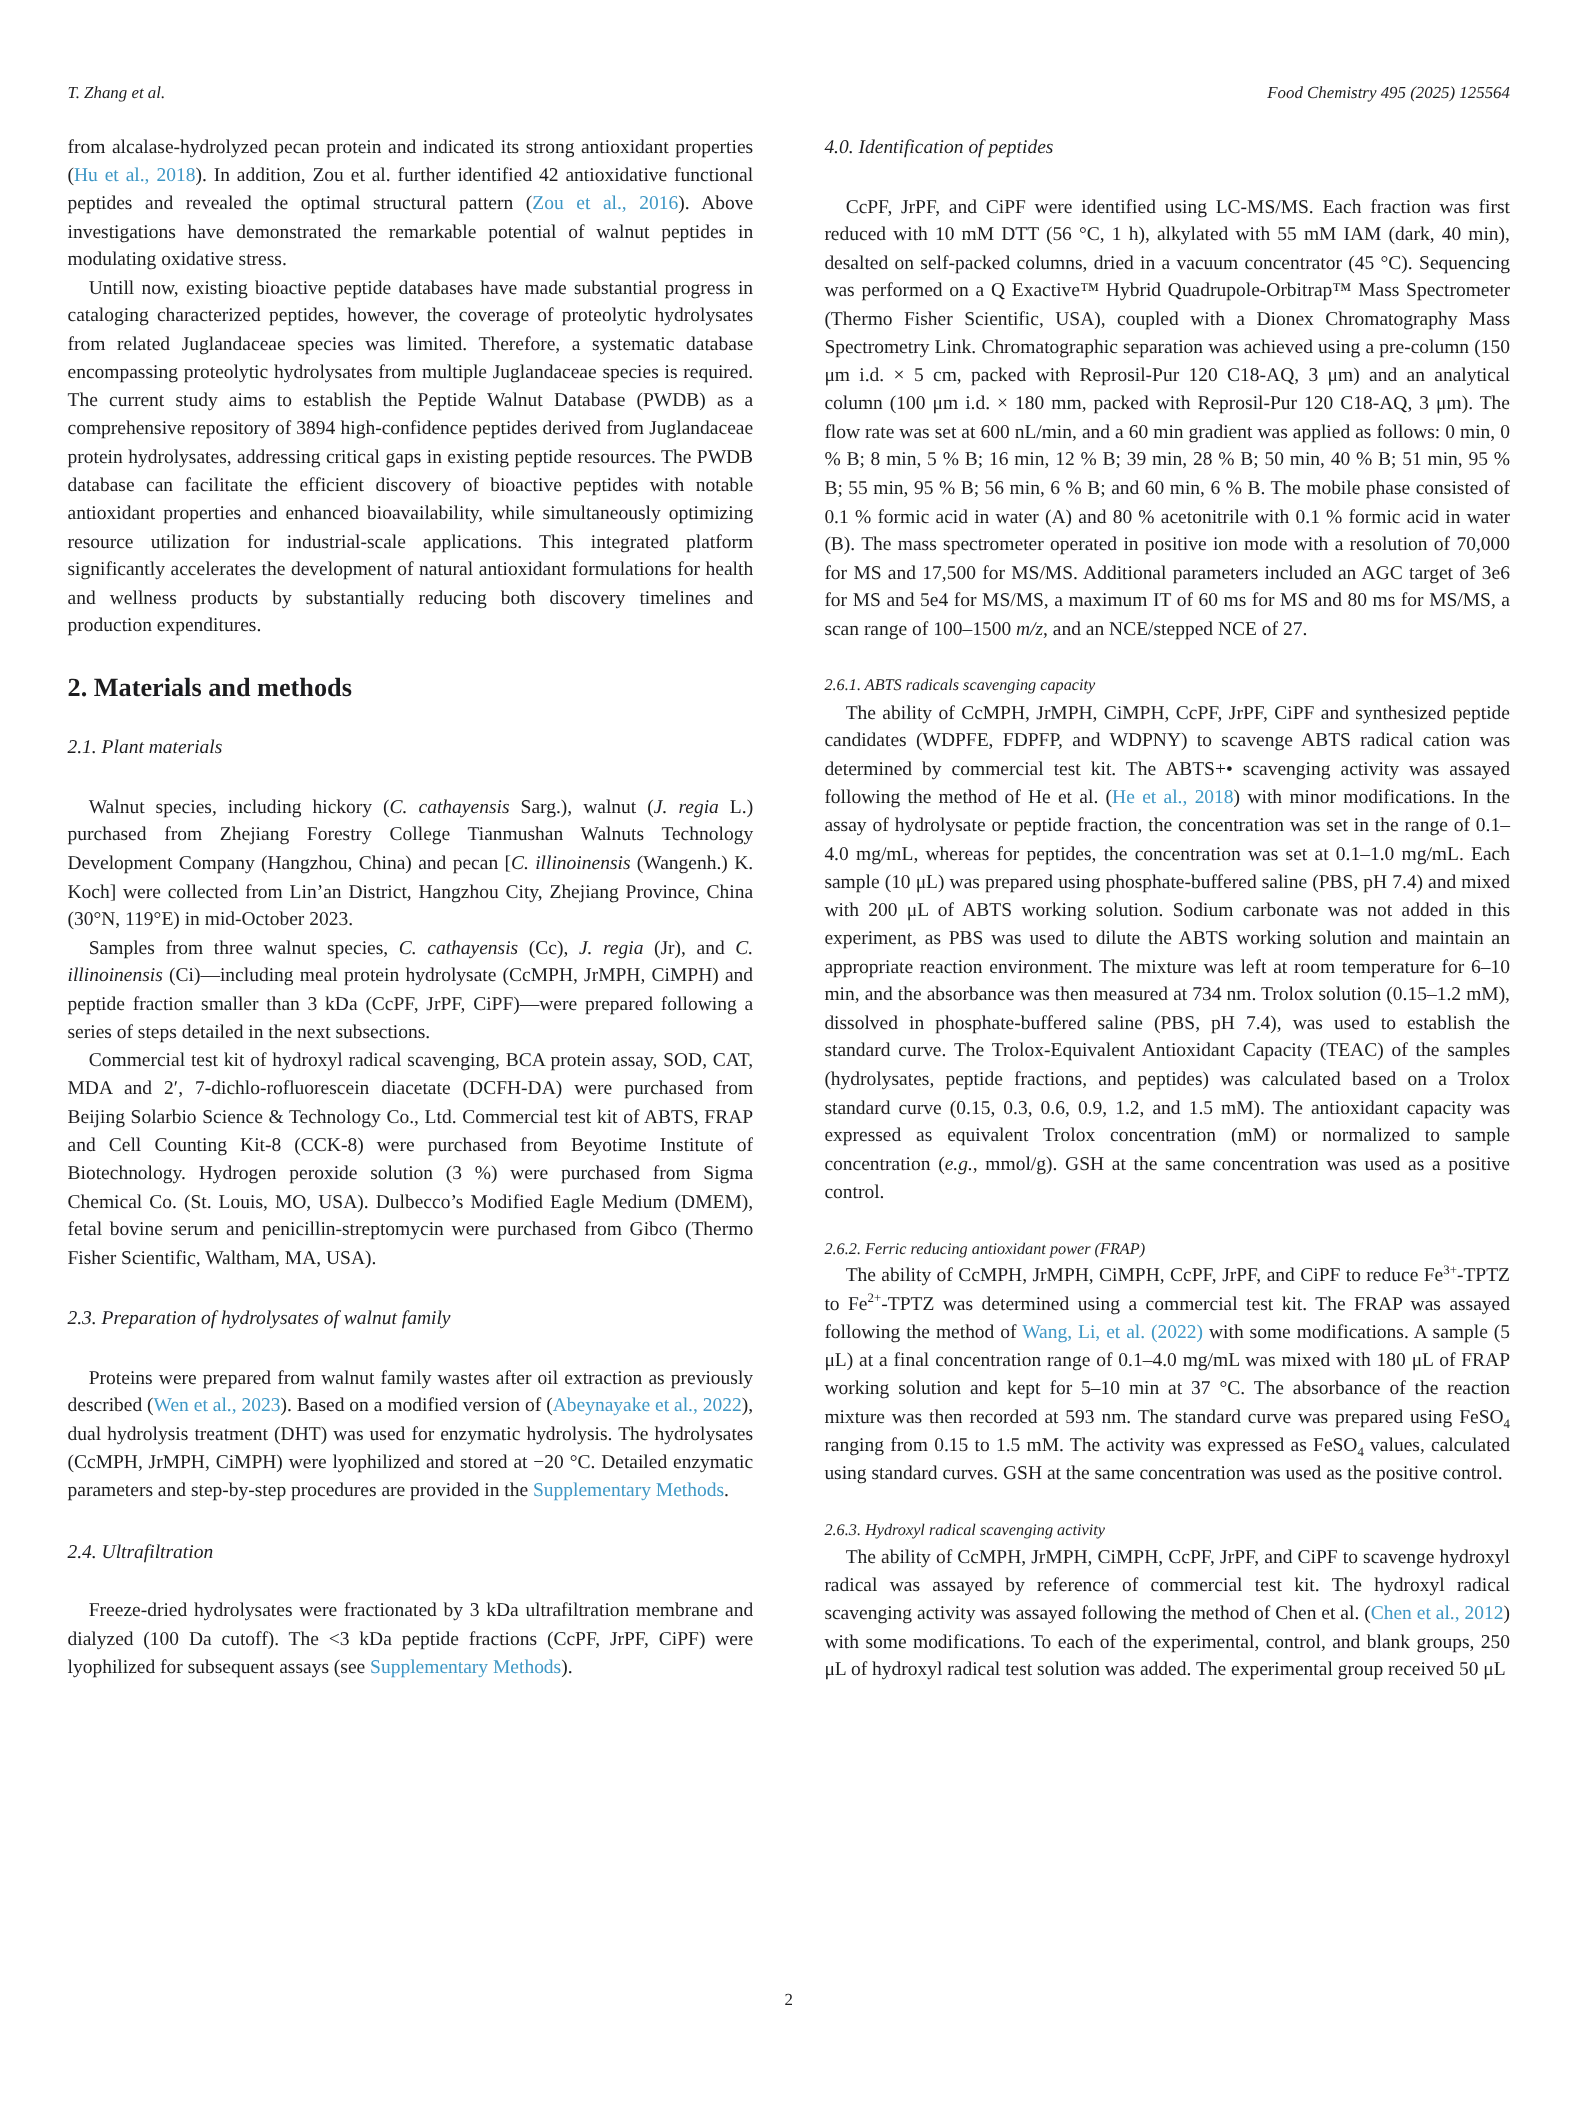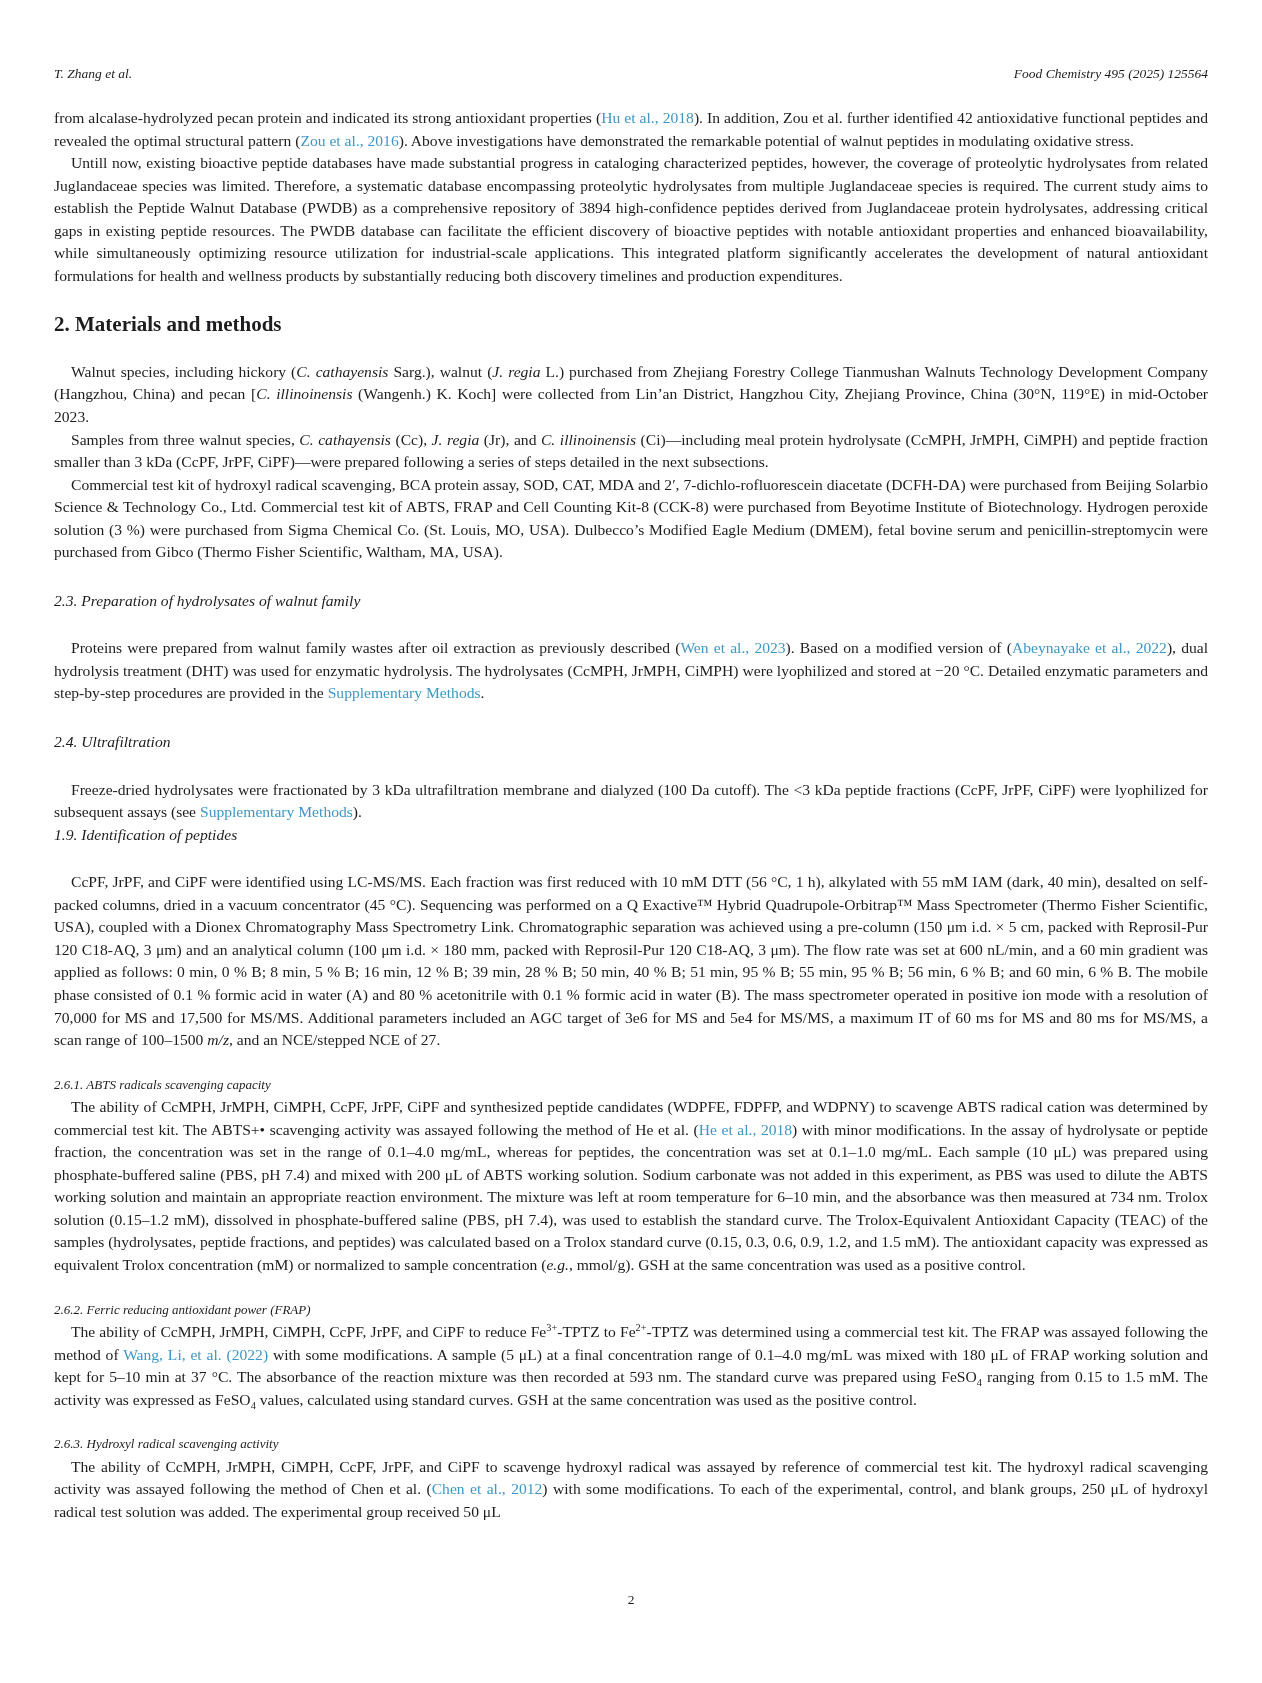--- a/index.html
+++ b/index.html
@@ -23,22 +23,22 @@
   .running-head {
     display: flex;
     justify-content: space-between;
     align-items: baseline;
     font-style: italic;
     font-size: 13.5px;
     padding-top: 66px;
   }
   .columns {
     display: flex;
+    gap: 57px;
     margin-top: 25px;
-    flex-direction: column;
   }
   .col {
     flex: 1 1 0;
     font-size: 15.6px;
     line-height: 22.55px;
     text-align: justify;
   }
   .col > :first-child { margin-top: 0; }
   p.para { margin: 0; text-indent: 17px; }
   p.para.cont { text-indent: 0; }
@@ -86,30 +86,31 @@
   <header class="running-head">
     <span>T. Zhang et al.</span>
     <span>Food Chemistry 495 (2025) 125564</span>
   </header>
 
   <main class="columns">
     <div class="col" id="col-0">
         <p class="para cont"><span>from alcalase-hydrolyzed pecan protein and indicated its strong antioxidant properties (</span><span class="link">Hu et al., 2018</span><span>). In addition, Zou et al. further identified 42 antioxidative functional peptides and revealed the optimal structural pattern (</span><span class="link">Zou et al., 2016</span><span>). Above investigations have demonstrated the remarkable potential of walnut peptides in modulating oxidative stress.</span></p>
         <p class="para"><span>Untill now, existing bioactive peptide databases have made substantial progress in cataloging characterized peptides, however, the coverage of proteolytic hydrolysates from related Juglandaceae species was limited. Therefore, a systematic database encompassing proteolytic hydrolysates from multiple Juglandaceae species is required. The current study aims to establish the Peptide Walnut Database (PWDB) as a comprehensive repository of 3894 high-confidence peptides derived from Juglandaceae protein hydrolysates, addressing critical gaps in existing peptide resources. The PWDB database can facilitate the efficient discovery of bioactive peptides with notable antioxidant properties and enhanced bioavailability, while simultaneously optimizing resource utilization for industrial-scale applications. This integrated platform significantly accelerates the development of natural antioxidant formulations for health and wellness products by substantially reducing both discovery timelines and production expenditures.</span></p>
         <h2 class="h1">2. Materials and methods</h2>
+        <h3 class="h2">2.1. Plant materials</h3>
         <p class="para"><span>Walnut species, including hickory (</span><span class="it">C. cathayensis</span><span> Sarg.), walnut (</span><span class="it">J. regia</span><span> L.) purchased from Zhejiang Forestry College Tianmushan Walnuts Technology Development Company (Hangzhou, China) and pecan [</span><span class="it">C. illinoinensis</span><span> (Wangenh.) K. Koch] were collected from Lin’an District, Hangzhou City, Zhejiang Province, China (30°N, 119°E) in mid-October 2023.</span></p>
         <p class="para"><span>Samples from three walnut species, </span><span class="it">C. cathayensis</span><span> (Cc), </span><span class="it">J. regia</span><span> (Jr), and </span><span class="it">C. illinoinensis</span><span> (Ci)—including meal protein hydrolysate (CcMPH, JrMPH, CiMPH) and peptide fraction smaller than 3 kDa (CcPF, JrPF, CiPF)—were prepared following a series of steps detailed in the next subsections.</span></p>
         <p class="para"><span>Commercial test kit of hydroxyl radical scavenging, BCA protein assay, SOD, CAT, MDA and 2′, 7-dichlo-rofluorescein diacetate (DCFH-DA) were purchased from Beijing Solarbio Science &amp; Technology Co., Ltd. Commercial test kit of ABTS, FRAP and Cell Counting Kit-8 (CCK-8) were purchased from Beyotime Institute of Biotechnology. Hydrogen peroxide solution (3 %) were purchased from Sigma Chemical Co. (St. Louis, MO, USA). Dulbecco’s Modified Eagle Medium (DMEM), fetal bovine serum and penicillin-streptomycin were purchased from Gibco (Thermo Fisher Scientific, Waltham, MA, USA).</span></p>
         <h3 class="h2">2.3. Preparation of hydrolysates of walnut family</h3>
         <p class="para"><span>Proteins were prepared from walnut family wastes after oil extraction as previously described (</span><span class="link">Wen et al., 2023</span><span>). Based on a modified version of (</span><span class="link">Abeynayake et al., 2022</span><span>), dual hydrolysis treatment (DHT) was used for enzymatic hydrolysis. The hydrolysates (CcMPH, JrMPH, CiMPH) were lyophilized and stored at −20 °C. Detailed enzymatic parameters and step-by-step procedures are provided in the </span><span class="link">Supplementary Methods</span><span>.</span></p>
         <h3 class="h2">2.4. Ultrafiltration</h3>
         <p class="para"><span>Freeze-dried hydrolysates were fractionated by 3 kDa ultrafiltration membrane and dialyzed (100 Da cutoff). The &lt;3 kDa peptide fractions (CcPF, JrPF, CiPF) were lyophilized for subsequent assays (see </span><span class="link">Supplementary Methods</span><span>).</span></p>
       </div>
     <div class="col" id="col-1">
-        <h3 class="h2">1.9. Identification of peptides</h3>
+        <h3 class="h2">4.0. Identification of peptides</h3>
         <p class="para"><span>CcPF, JrPF, and CiPF were identified using LC-MS/MS. Each fraction was first reduced with 10 mM DTT (56 °C, 1 h), alkylated with 55 mM IAM (dark, 40 min), desalted on self-packed columns, dried in a vacuum concentrator (45 °C). Sequencing was performed on a Q Exactive™ Hybrid Quadrupole-Orbitrap™ Mass Spectrometer (Thermo Fisher Scientific, USA), coupled with a Dionex Chromatography Mass Spectrometry Link. Chromatographic separation was achieved using a pre-column (150 μm i.d. × 5 cm, packed with Reprosil-Pur 120 C18-AQ, 3 μm) and an analytical column (100 μm i.d. × 180 mm, packed with Reprosil-Pur 120 C18-AQ, 3 μm). The flow rate was set at 600 nL/min, and a 60 min gradient was applied as follows: 0 min, 0 % B; 8 min, 5 % B; 16 min, 12 % B; 39 min, 28 % B; 50 min, 40 % B; 51 min, 95 % B; 55 min, 95 % B; 56 min, 6 % B; and 60 min, 6 % B. The mobile phase consisted of 0.1 % formic acid in water (A) and 80 % acetonitrile with 0.1 % formic acid in water (B). The mass spectrometer operated in positive ion mode with a resolution of 70,000 for MS and 17,500 for MS/MS. Additional parameters included an AGC target of 3e6 for MS and 5e4 for MS/MS, a maximum IT of 60 ms for MS and 80 ms for MS/MS, a scan range of 100–1500 </span><span class="it">m/z</span><span>, and an NCE/stepped NCE of 27.</span></p>
         <h4 class="h3">2.6.1. ABTS radicals scavenging capacity</h4>
         <p class="para"><span>The ability of CcMPH, JrMPH, CiMPH, CcPF, JrPF, CiPF and synthesized peptide candidates (WDPFE, FDPFP, and WDPNY) to scavenge ABTS radical cation was determined by commercial test kit. The ABTS+• scavenging activity was assayed following the method of He et al. (</span><span class="link">He et al., 2018</span><span>) with minor modifications. In the assay of hydrolysate or peptide fraction, the concentration was set in the range of 0.1–4.0 mg/mL, whereas for peptides, the concentration was set at 0.1–1.0 mg/mL. Each sample (10 μL) was prepared using phosphate-buffered saline (PBS, pH 7.4) and mixed with 200 μL of ABTS working solution. Sodium carbonate was not added in this experiment, as PBS was used to dilute the ABTS working solution and maintain an appropriate reaction environment. The mixture was left at room temperature for 6–10 min, and the absorbance was then measured at 734 nm. Trolox solution (0.15–1.2 mM), dissolved in phosphate-buffered saline (PBS, pH 7.4), was used to establish the standard curve. The Trolox-Equivalent Antioxidant Capacity (TEAC) of the samples (hydrolysates, peptide fractions, and peptides) was calculated based on a Trolox standard curve (0.15, 0.3, 0.6, 0.9, 1.2, and 1.5 mM). The antioxidant capacity was expressed as equivalent Trolox concentration (mM) or normalized to sample concentration (</span><span class="it">e.g.</span><span>, mmol/g). GSH at the same concentration was used as a positive control.</span></p>
         <h4 class="h3">2.6.2. Ferric reducing antioxidant power (FRAP)</h4>
         <p class="para"><span>The ability of CcMPH, JrMPH, CiMPH, CcPF, JrPF, and CiPF to reduce Fe</span><span class="sup">3+</span><span>-TPTZ to Fe</span><span class="sup">2+</span><span>-TPTZ was determined using a commercial test kit. The FRAP was assayed following the method of </span><span class="link">Wang, Li, et al. (2022)</span><span> with some modifications. A sample (5 μL) at a final concentration range of 0.1–4.0 mg/mL was mixed with 180 μL of FRAP working solution and kept for 5–10 min at 37 °C. The absorbance of the reaction mixture was then recorded at 593 nm. The standard curve was prepared using FeSO</span><span class="sub">4</span><span> ranging from 0.15 to 1.5 mM. The activity was expressed as FeSO</span><span class="sub">4</span><span> values, calculated using standard curves. GSH at the same concentration was used as the positive control.</span></p>
         <h4 class="h3">2.6.3. Hydroxyl radical scavenging activity</h4>
         <p class="para"><span>The ability of CcMPH, JrMPH, CiMPH, CcPF, JrPF, and CiPF to scavenge hydroxyl radical was assayed by reference of commercial test kit. The hydroxyl radical scavenging activity was assayed following the method of Chen et al. (</span><span class="link">Chen et al., 2012</span><span>) with some modifications. To each of the experimental, control, and blank groups, 250 μL of hydroxyl radical test solution was added. The experimental group received 50 μL</span></p>
       </div>
   </main>
 

